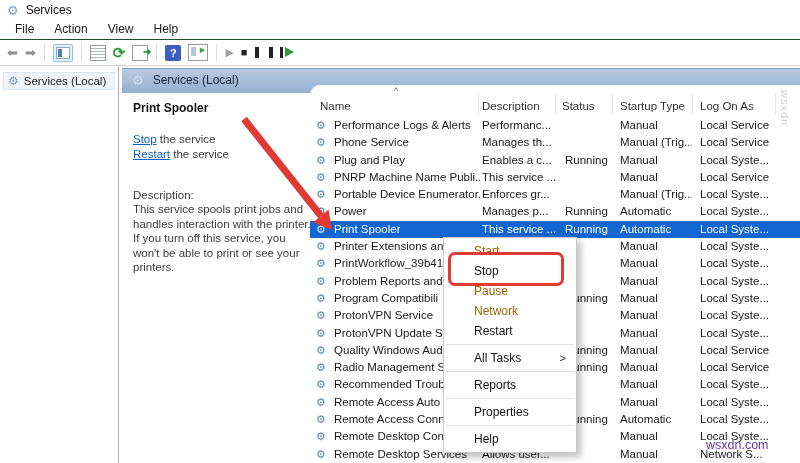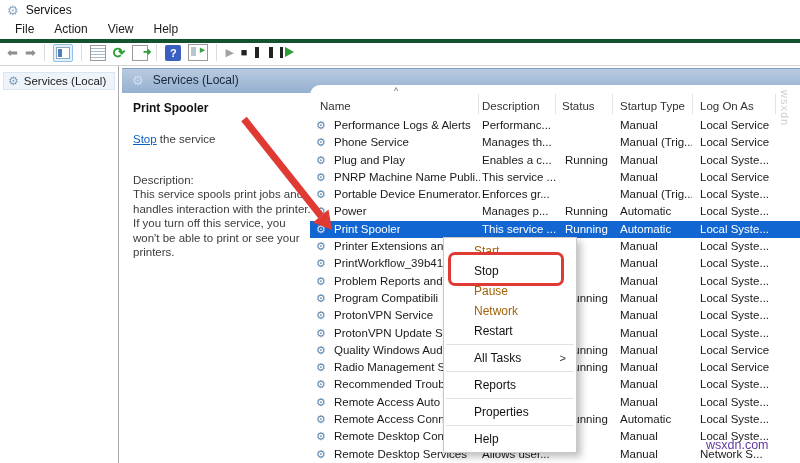--- a/index.html
+++ b/index.html
@@ -4,21 +4,21 @@
 <style>
   html,body{margin:0;padding:0}
   body{width:800px;height:463px;position:relative;overflow:hidden;background:#fff;
        font-family:"Liberation Sans",sans-serif;color:#1a1a1a;-webkit-font-smoothing:antialiased}
   
   .titlebar{position:absolute;top:0;left:0;right:0;height:20px;display:flex;align-items:center;
             padding-left:7px;gap:7px;font-size:12px;color:#111}
   .app-gear{color:#8ba6c2;font-size:13px;line-height:13px}
   
   .menubar{position:absolute;top:20px;left:0;right:0;height:19px;display:flex;align-items:flex-start;
-           padding-left:5px;font-size:12px;border-bottom:4px solid #14532d}
+           padding-left:5px;font-size:12px;border-bottom:1px solid #14532d}
   .menubar .m-item{padding:2px 10px 3px 10px}
   
   .toolbar{position:absolute;top:40px;left:0;right:0;height:25px;display:flex;align-items:center;
            padding-left:7px;gap:7px;border-bottom:1px solid #d4d4d4}
   .tb-gray{color:#8f8f8f;font-size:13px;line-height:13px}
   .tb-sep{width:1px;height:17px;background:#dcdcdc;margin:0 1px}
   .tb-window{width:18px;height:16px;border:1px solid #90c0ea;background:#e4f1fb;position:relative;border-radius:2px}
   .tb-window::before{content:"";position:absolute;left:2px;top:2px;right:2px;bottom:2px;background:#fff;border:1px solid #8aa8c4}
   .tb-window::after{content:"";position:absolute;left:4px;top:4px;width:4px;height:8px;background:#4f7fb5}
   .tb-doc{width:14px;height:14px;border:1px solid #9a9a9a;
@@ -137,20 +137,21 @@
 <div class="band"></div>
 <div class="band-title">
   <span class="band-gear">⚙</span>
   <span>Services (Local)</span>
 </div>
 
 <div class="extpanel">
   <div class="ext-title">Print Spooler</div>
   <div class="ext-links">
     <div><span class="lnk">Stop</span><span> the service</span></div>
+    <div><span class="lnk">Restart</span><span> the service</span></div>
   </div>
   <div class="ext-desc-label">Description:</div>
   <div class="ext-desc">This service spools print jobs and handles interaction with the printer. If you turn off this service, you won't be able to print or see your printers.</div>
 </div>
 
 <div class="listpanel">
   <div class="listheader" id="col-headers">
     <span class="sort-caret">^</span>
     <div class="hsep" style="left:168px"></div>
     <div class="hsep" style="left:245px"></div>

